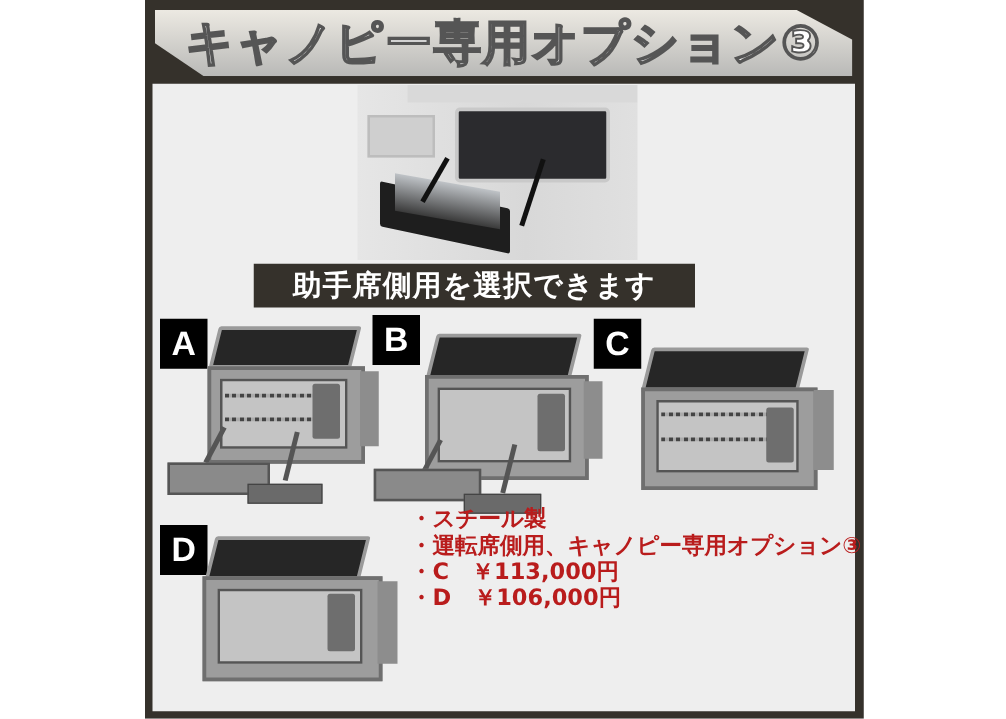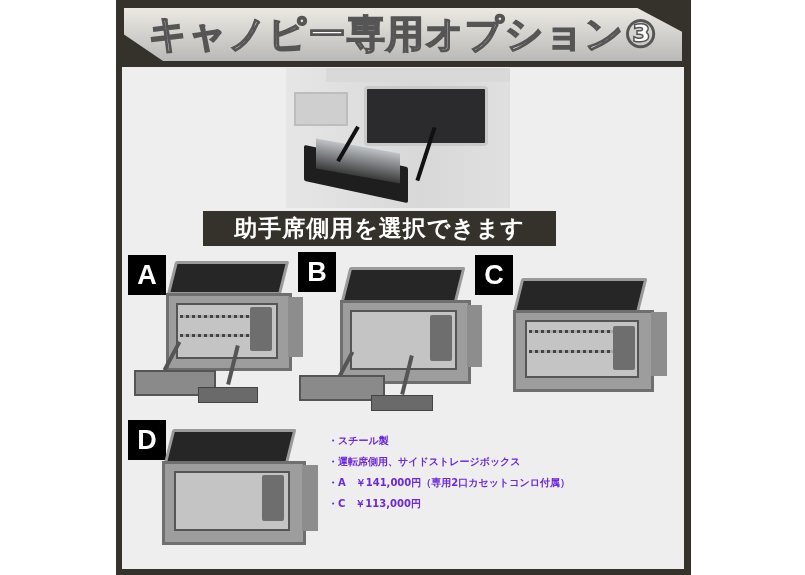--- a/index.html
+++ b/index.html
@@ -27,21 +27,21 @@
   .box { position:absolute; }
   .box .lid { position:absolute; background:#262626; border:3px solid #9a9a9a; border-radius:2px; }
   .box .body { position:absolute; background:#9d9d9d; border:3px solid #6f6f6f; }
   .box .inner { position:absolute; background:#c4c4c4; border:2px solid #555; }
   .box .side { position:absolute; background:#8d8d8d; }
   .box .rail { position:absolute; height:3px; background:repeating-linear-gradient(90deg,#444 0 3px,#aaa 3px 6px); }
   .box .plate { position:absolute; background:#6e6e6e; border-radius:2px; }
   .box .stovebox { position:absolute; background:#8a8a8a; border:2px solid #555; }
   .box .shelf { position:absolute; background:#6a6a6a; border:1px solid #444; }
   .box .leg { position:absolute; width:4px; background:#555; }
-  .specs { position:absolute; left:328px; top:430px; font-weight:bold; font-size:10px; color:#6d28d9; line-height:21px; }
+  .specs { position:absolute; left:328px; top:405px; font-weight:bold; font-size:18px; color:#b91c1c; line-height:21px; }
   .specs div { white-space:nowrap; }
 </style>
 </head>
 <body>
 
 <div class="frame"></div>
 <div class="banner"></div>
 <div class="banner-title">キャノピー専用オプション③</div>
 <div class="panel"></div>
 
@@ -100,16 +100,16 @@
 <div class="box" style="left:150px;top:425px;width:175px;height:130px;">
   <div class="lid" style="left:18px;top:4px;width:118px;height:30px;transform:skewX(-14deg);"></div>
   <div class="body" style="left:12px;top:36px;width:138px;height:78px;"></div>
   <div class="inner" style="left:24px;top:46px;width:112px;height:56px;"></div>
   <div class="plate" style="left:112px;top:50px;width:22px;height:46px;"></div>
   <div class="side" style="left:152px;top:40px;width:16px;height:66px;"></div>
 </div>
 
 <div class="specs">
   <div>・スチール製</div>
-  <div>・運転席側用、サイドストレージボックス</div>
-  <div>・A　￥141,000円（専用2口カセットコンロ付属）</div>
+  <div>・運転席側用、キャノピー専用オプション③</div>
   <div>・C　￥113,000円</div>
+  <div>・D　￥106,000円</div>
 </div>
 
 </body></html>

